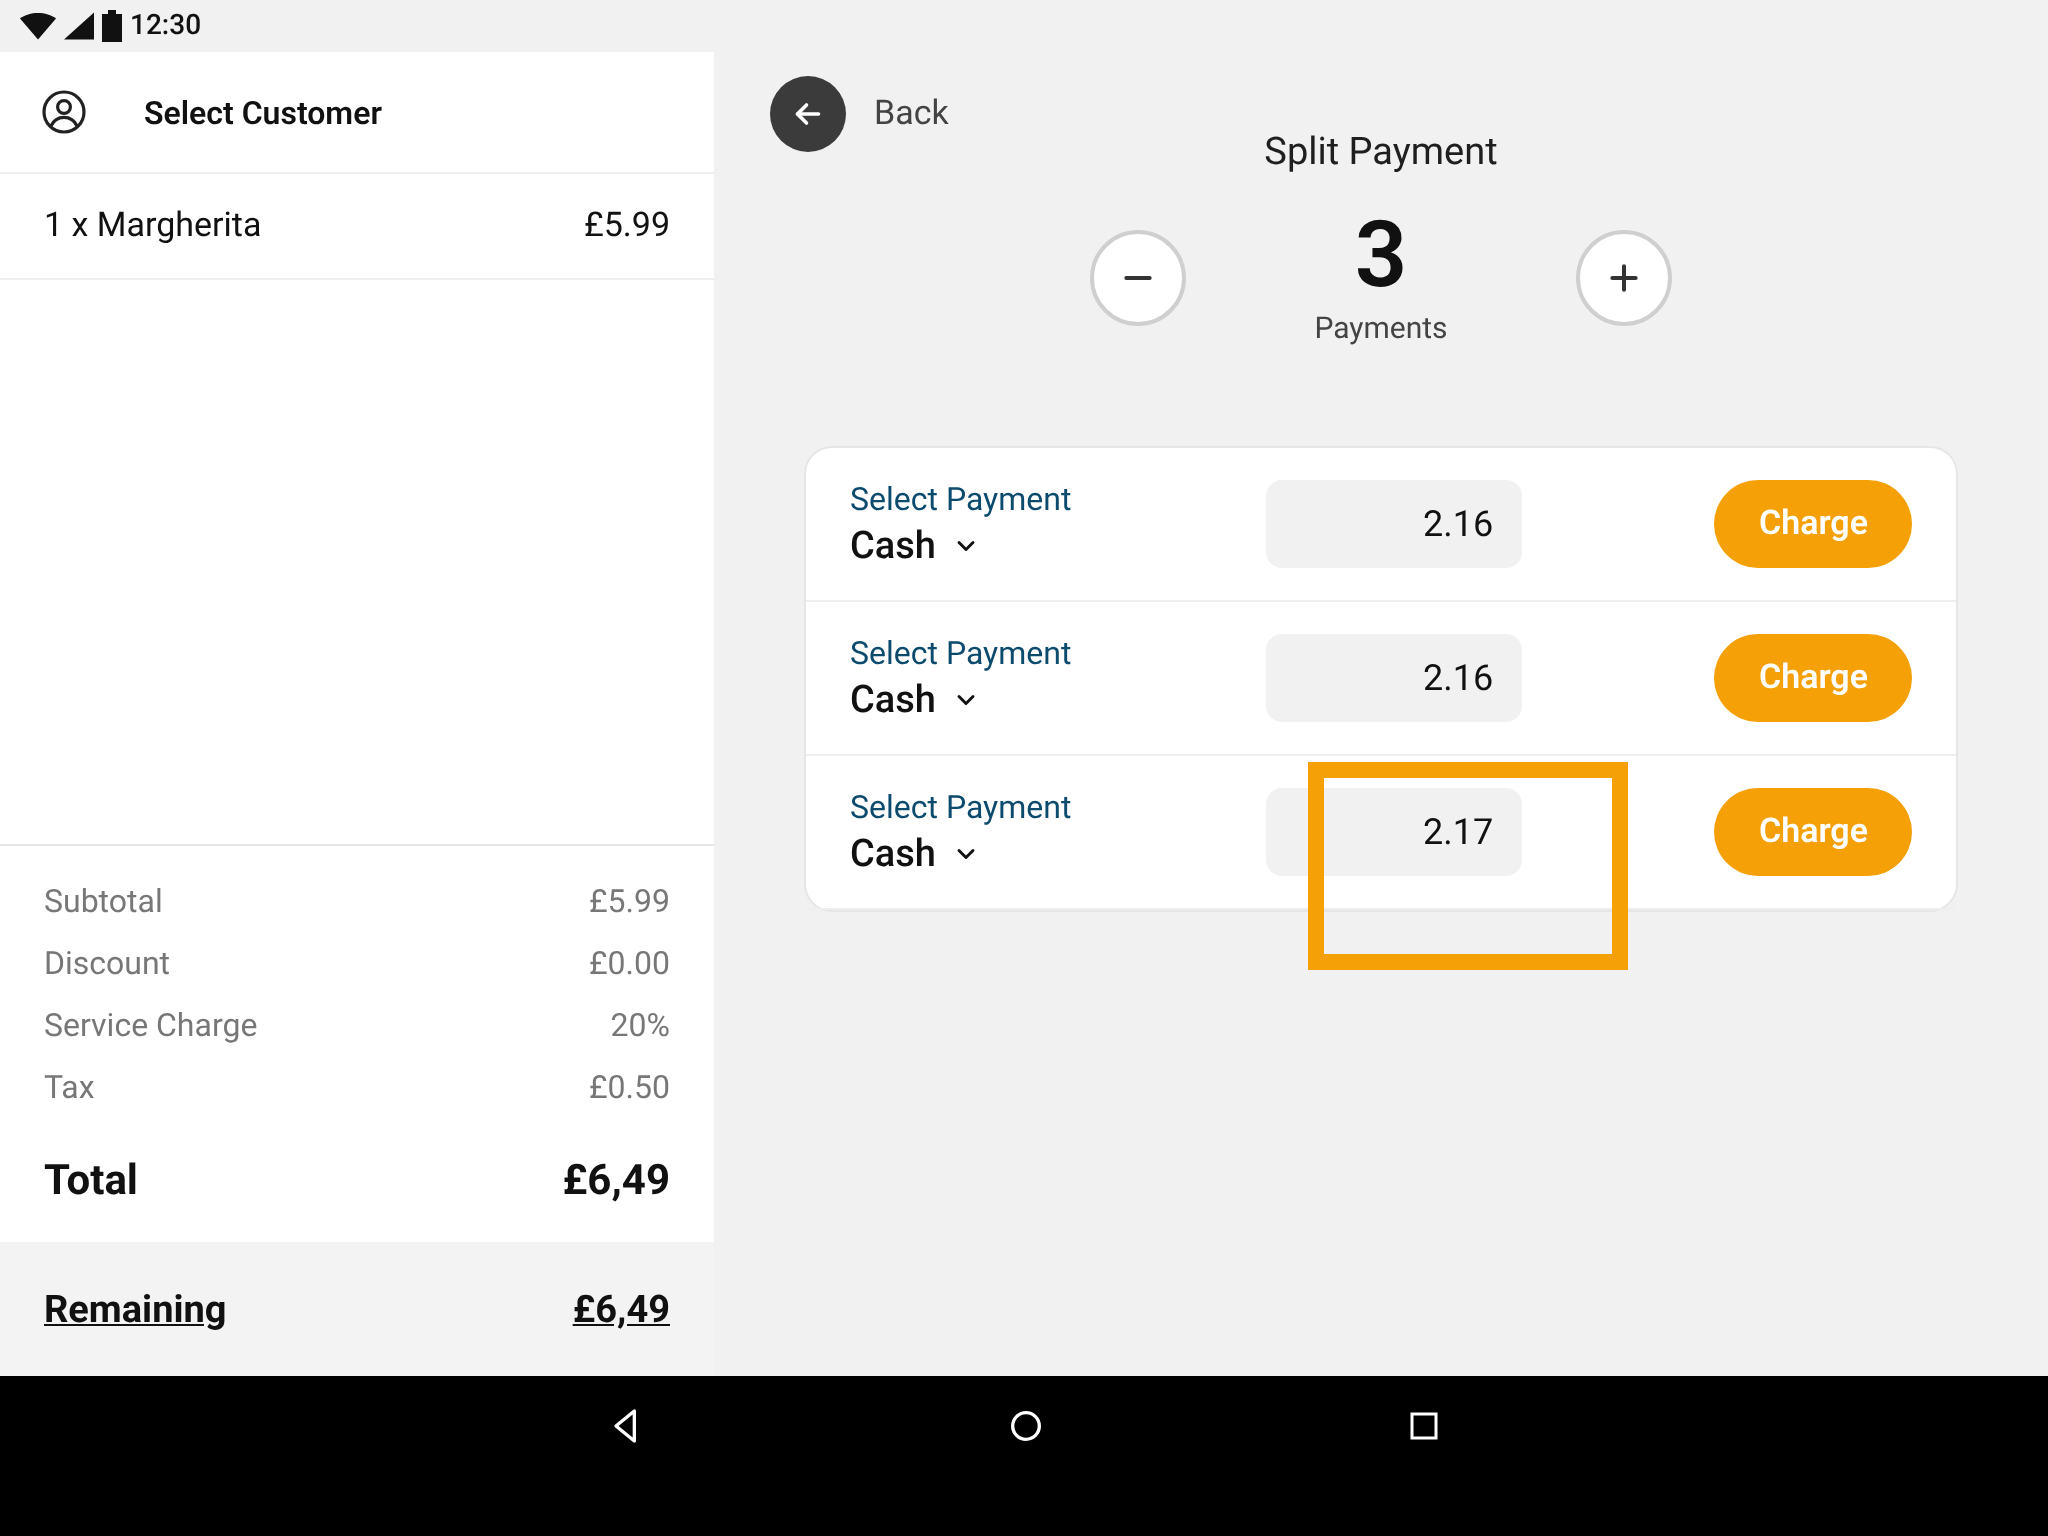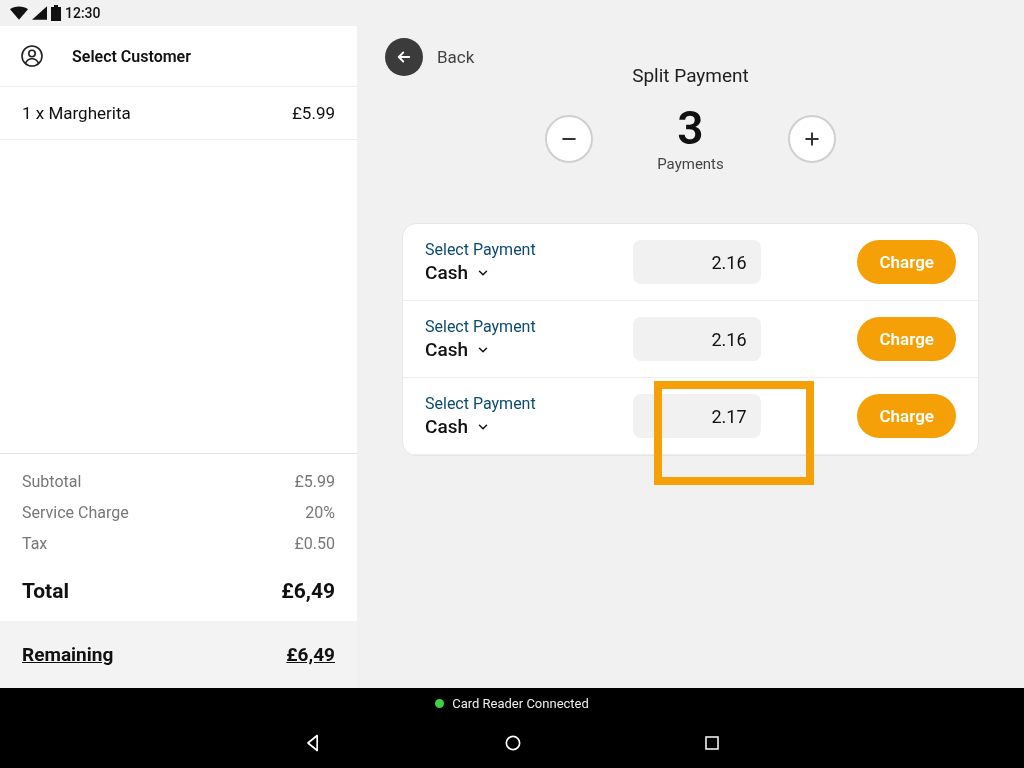--- a/index.html
+++ b/index.html
@@ -159,20 +159,24 @@
     <div class="order-item">
       <span>1 x Margherita</span>
       <span>£5.99</span>
     </div>
   </div>
 
   <div class="totals">
     <div class="line first">
       <span>Subtotal</span>
       <span>£5.99</span>
+    </div>
+    <div class="line">
+      <span>Discount</span>
+      <span>£0.00</span>
     </div>
     <div class="line">
       <span>Service Charge</span>
       <span>20%</span>
     </div>
     <div class="line" style="padding-bottom:10px;">
       <span>Tax</span>
       <span>£0.50</span>
     </div>
     <div class="total-line">
@@ -264,24 +268,20 @@
           <span>2.17</span>
         </div>
       <button class="charge-btn">Charge</button>
     </div>
 
     <div class="highlight-box" style="left:251px; top:157px; width:160px; height:104px;"></div>
   </div>
 </div>
 
 <div class="bottombar">
-  <div class="reader-status">
-    <span class="dot"></span>
-    <span>Card Reader Connected</span>
-  </div>
   <div class="navbar">
     <svg width="20" height="20" viewBox="0 0 24 24" fill="none" stroke="#fff" stroke-width="2" stroke-linejoin="round">
         <path d="M17 3 L6 12 L17 21 Z"></path>
       </svg>
     <svg width="20" height="20" viewBox="0 0 24 24" fill="none" stroke="#fff" stroke-width="2">
         <circle cx="12" cy="12" r="8"></circle>
       </svg>
     <svg width="18" height="18" viewBox="0 0 24 24" fill="none" stroke="#fff" stroke-width="2">
         <rect x="4" y="4" width="16" height="16"></rect>
       </svg>

